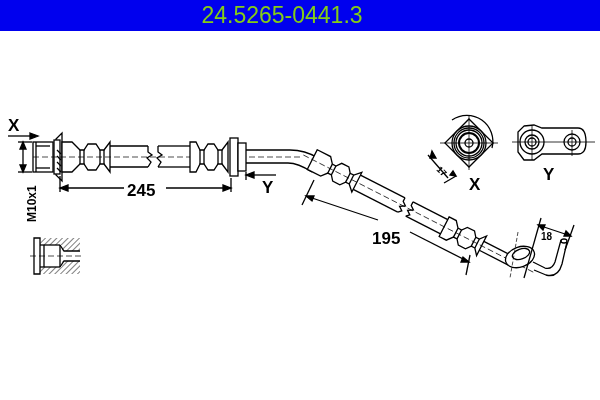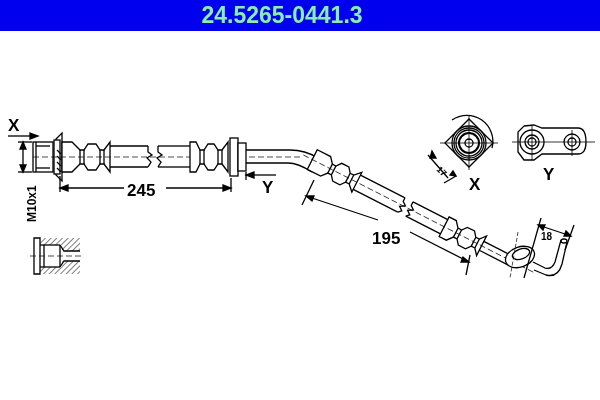--- a/index.html
+++ b/index.html
@@ -1,21 +1,21 @@
 <!DOCTYPE html>
 <html><head>
   <meta charset="utf-8">
   <style>
     html, body { margin: 0; padding: 0; background: #ffffff; }
     body { width: 600px; height: 400px; position: relative; overflow: hidden; font-family: "Liberation Sans", sans-serif; }
     .header {
       position: absolute; left: 0; top: 0; width: 600px; height: 31px;
-      background: #0000ee; color: #86efac;
+      background: #0000ee; color: #84cc16;
       display: flex; align-items: center; justify-content: center;
-      font-family: "Liberation Sans", sans-serif; font-weight: bold; font-size: 23px;
+      font-family: "Liberation Sans", sans-serif; font-weight: normal; font-size: 23px;
       letter-spacing: 0px;
     }
     .header span { display: inline-block; }
     .header .gap { width: 36px; }
     svg.drawing { position: absolute; left: 0; top: 0; }
     svg text { font-family: "Liberation Sans", sans-serif; font-weight: bold; fill: #000; }
   </style>
 </head>
 <body>
 

